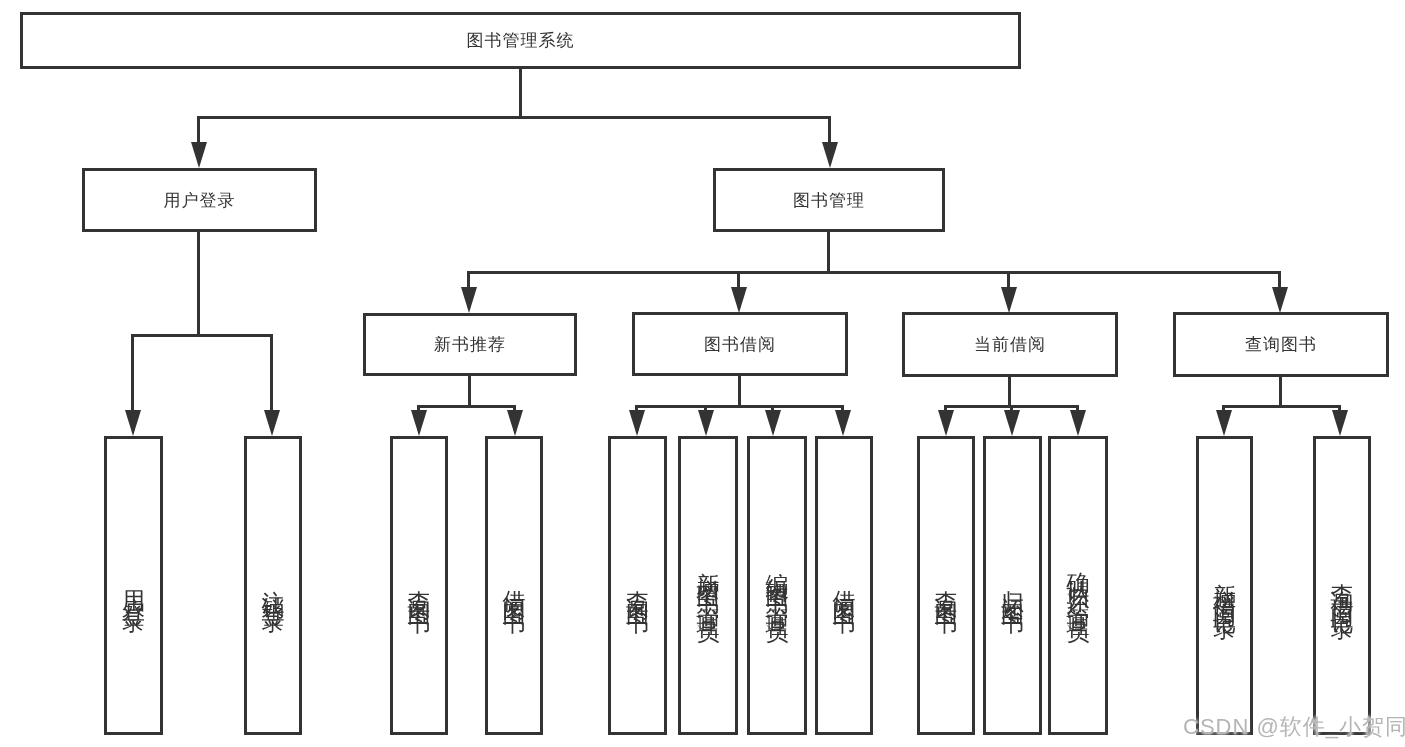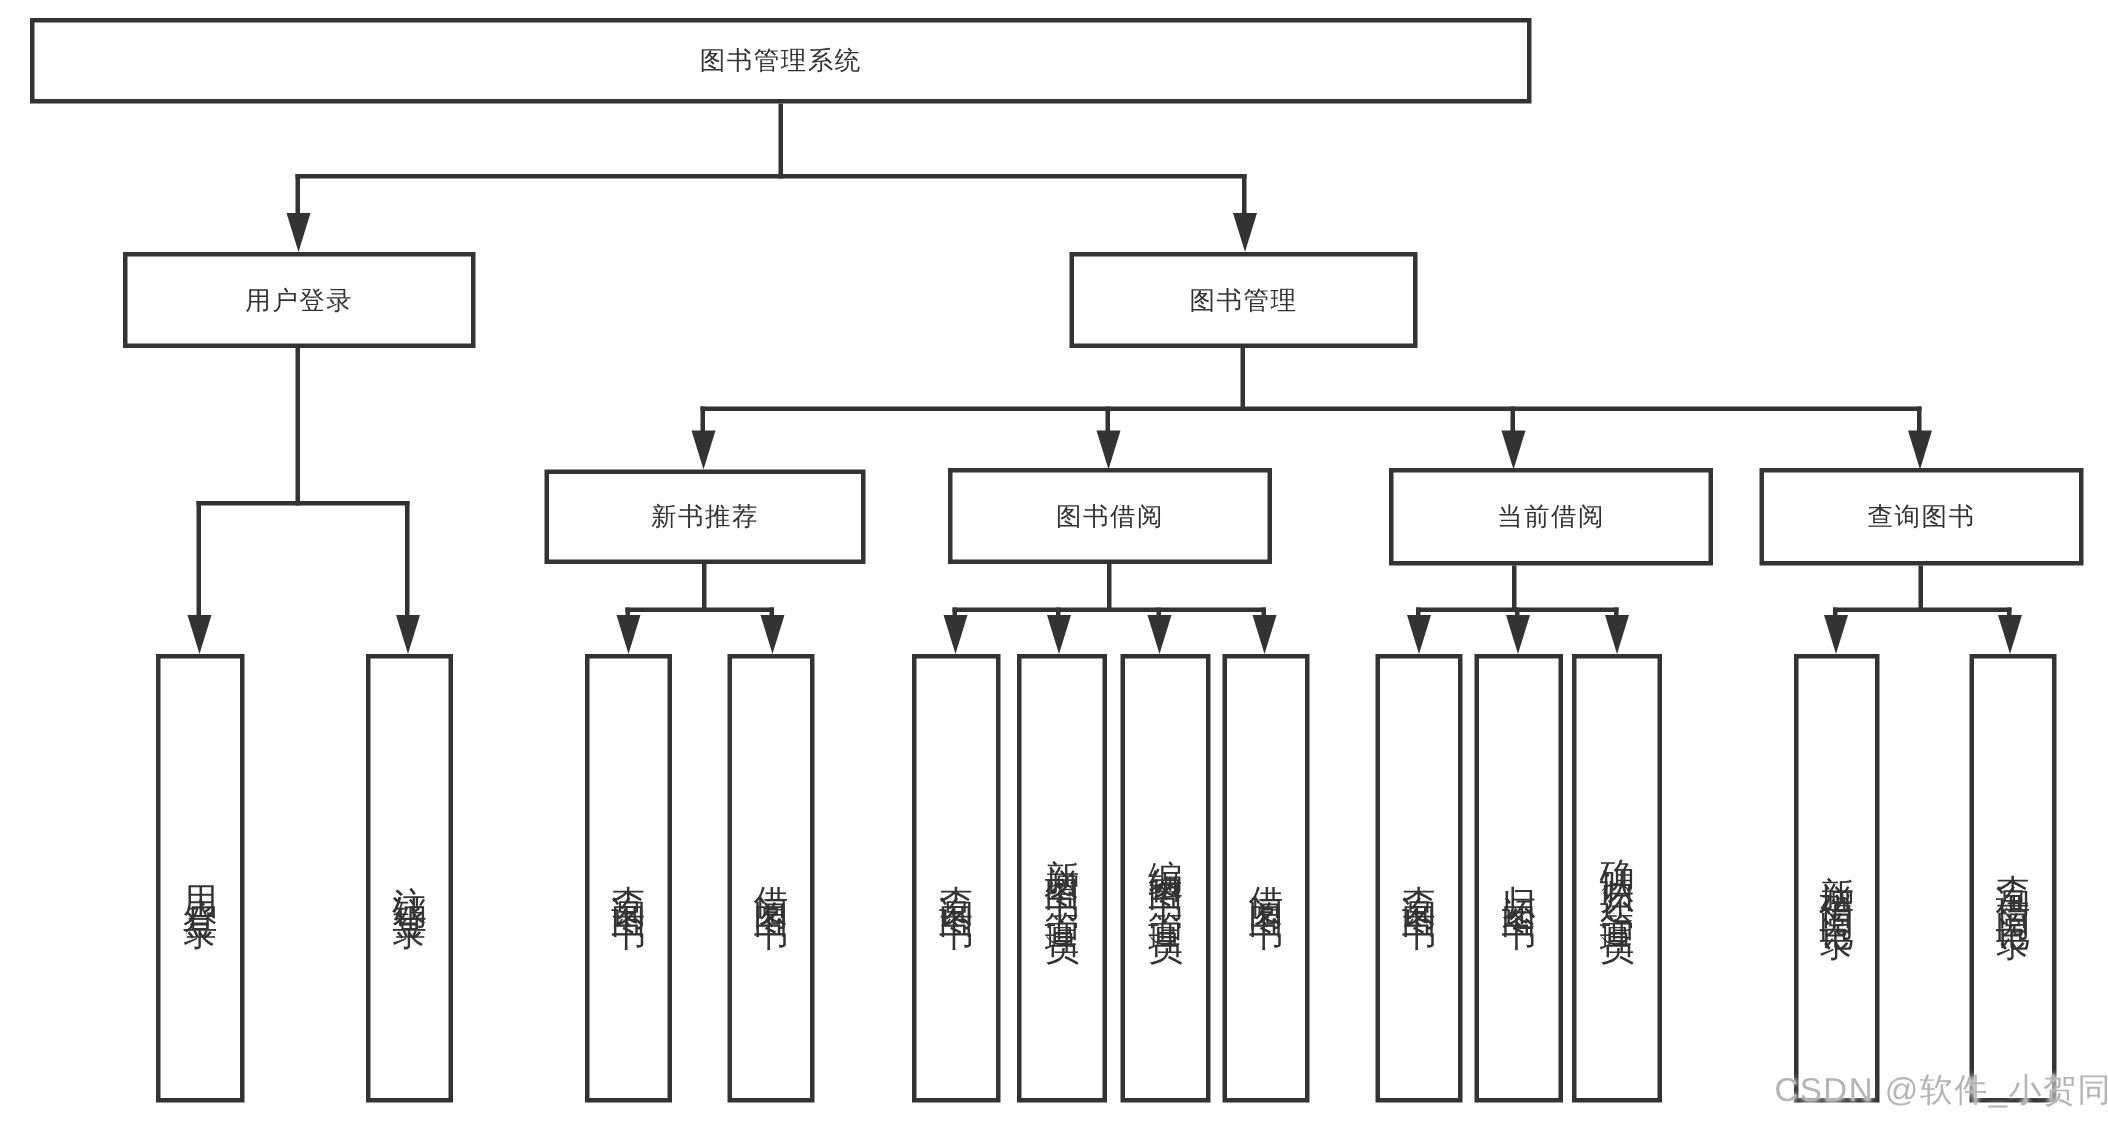--- a/index.html
+++ b/index.html
@@ -45,21 +45,21 @@
   <div class="node" style="left:20px;top:12px;width:1001px;height:57px;">图书管理系统</div>
 
   <div class="node" style="left:82px;top:168px;width:235px;height:64px;">用户登录</div>
 
   <div class="node" style="left:713px;top:168px;width:232px;height:64px;">图书管理</div>
 
   <div class="node" style="left:632px;top:312px;width:216px;height:64px;">图书借阅</div>
 
   <div class="node" style="left:363px;top:313px;width:214px;height:63px;">新书推荐</div>
 
-  <div class="node" style="left:902px;top:312px;width:216px;height:65px;margin-left:24px;">当前借阅</div>
+  <div class="node" style="left:902px;top:312px;width:216px;height:65px;">当前借阅</div>
 
   <div class="node" style="left:1173px;top:312px;width:216px;height:65px;">查询图书</div>
 
   <div class="node vnode" style="left:104px;top:436px;width:59px;height:299px;">用户登录</div>
 
   <div class="node vnode" style="left:244px;top:436px;width:58px;height:299px;">注销登录</div>
 
   <div class="node vnode" style="left:390px;top:436px;width:58px;height:299px;">查询图书</div>
 
   <div class="node vnode" style="left:485px;top:436px;width:58px;height:299px;">借阅图书</div>

